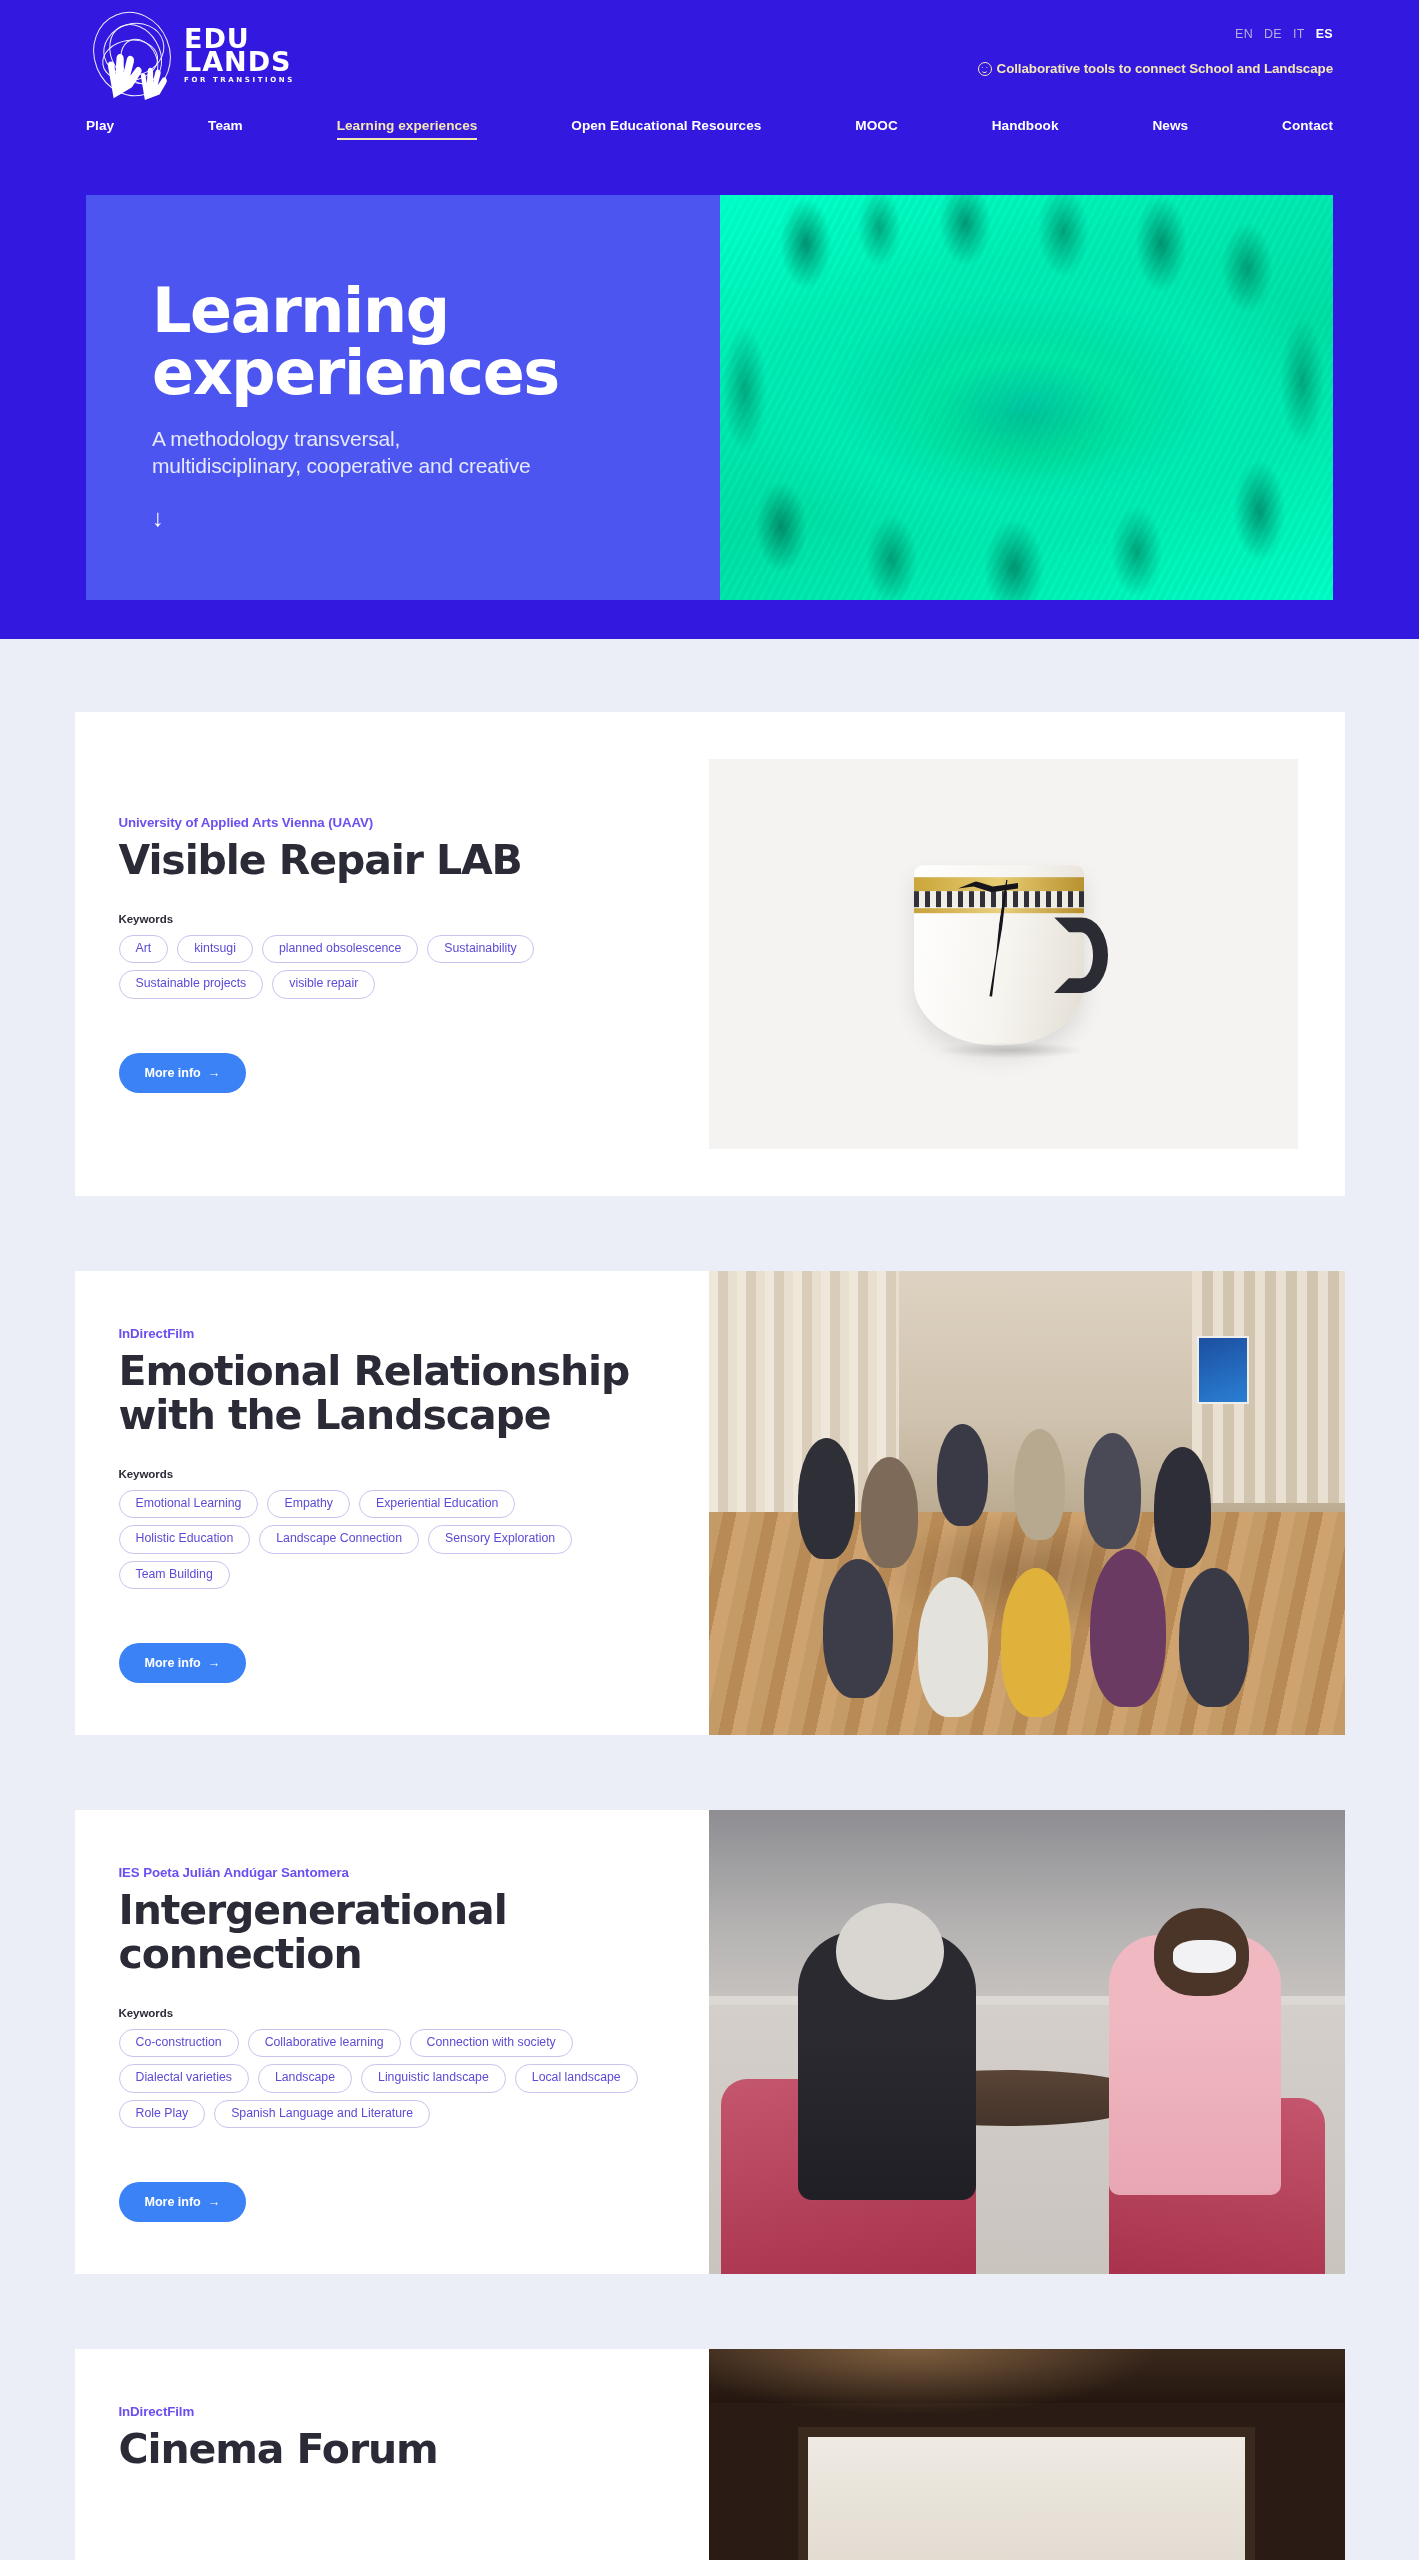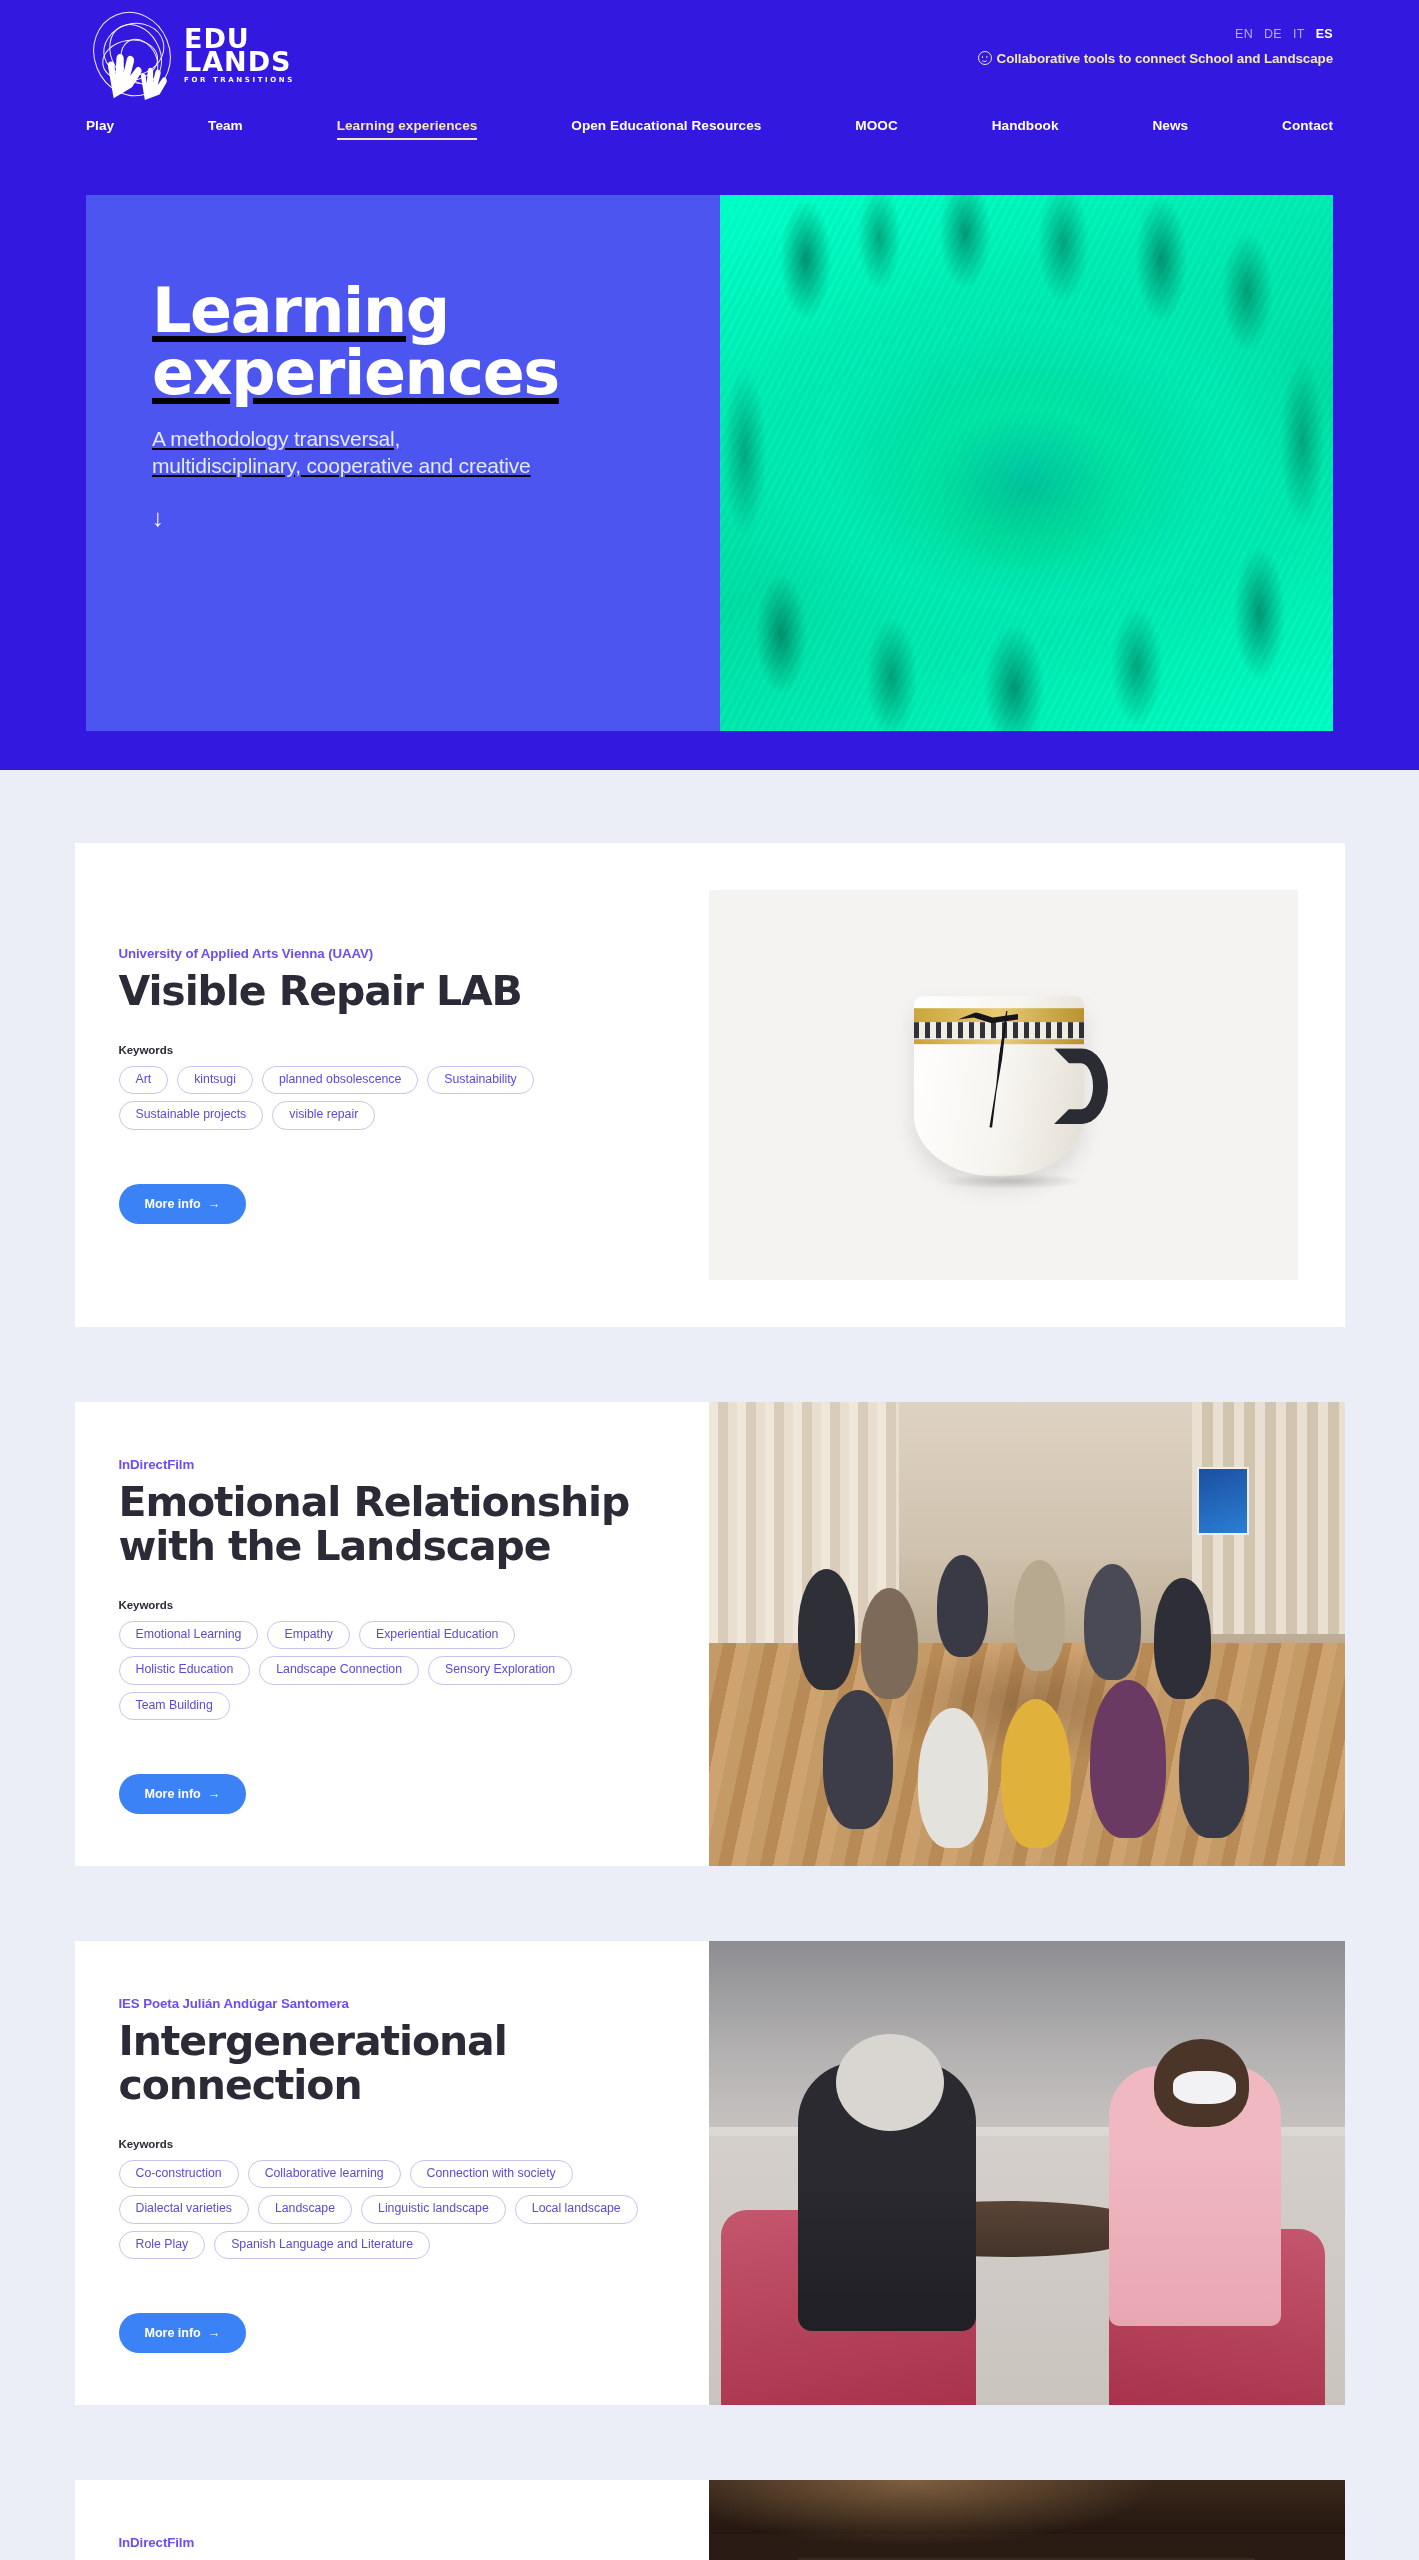--- a/index.html
+++ b/index.html
@@ -63,22 +63,23 @@
     font-size: 12.5px;
     letter-spacing: 0.3px;
     align-items: flex-end;
   }
   .lang { color: #b7aedf; cursor: pointer; }
   .lang.active { color: #ffffff; font-weight: 700; }
 
   .tagline {
     position: absolute;
     right: 86px;
-    top: 51px;
+    top: 61px;
     display: flex;
+    align-items: center;
     gap: 5px;
     color: #f4e7b5;
     font-size: 13.4px;
     font-weight: 700;
     letter-spacing: -0.1px;
     white-space: nowrap;
   }
   .smiley {
     width: 14px; height: 14px;
     border: 1.4px solid #f4e7b5;
@@ -126,22 +127,21 @@
   }
 
   
   .hero-wrap {
     background: #3318e0;
     padding: 0 86px 39px 86px;
     position: relative;
   }
   .hero {
     display: flex;
-    height: 536px;
-    text-decoration: underline;
+    height: 405px;
   }
   .hero-left {
     background: #4c55f0;
     flex: 0 0 634px;
     padding: 85px 0 0 66px;
     position: relative;
   }
   .hero-title {
     color: #ffffff;
     font-size: 62px;

